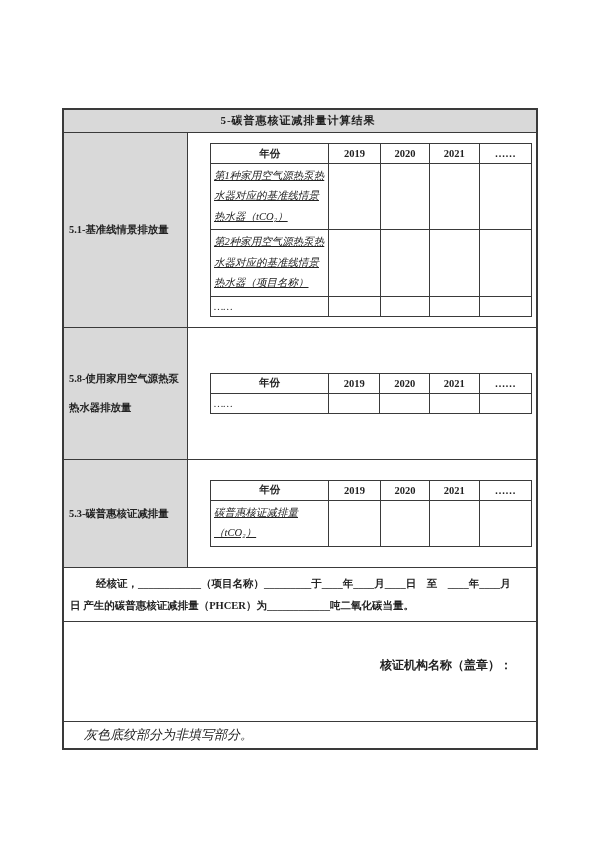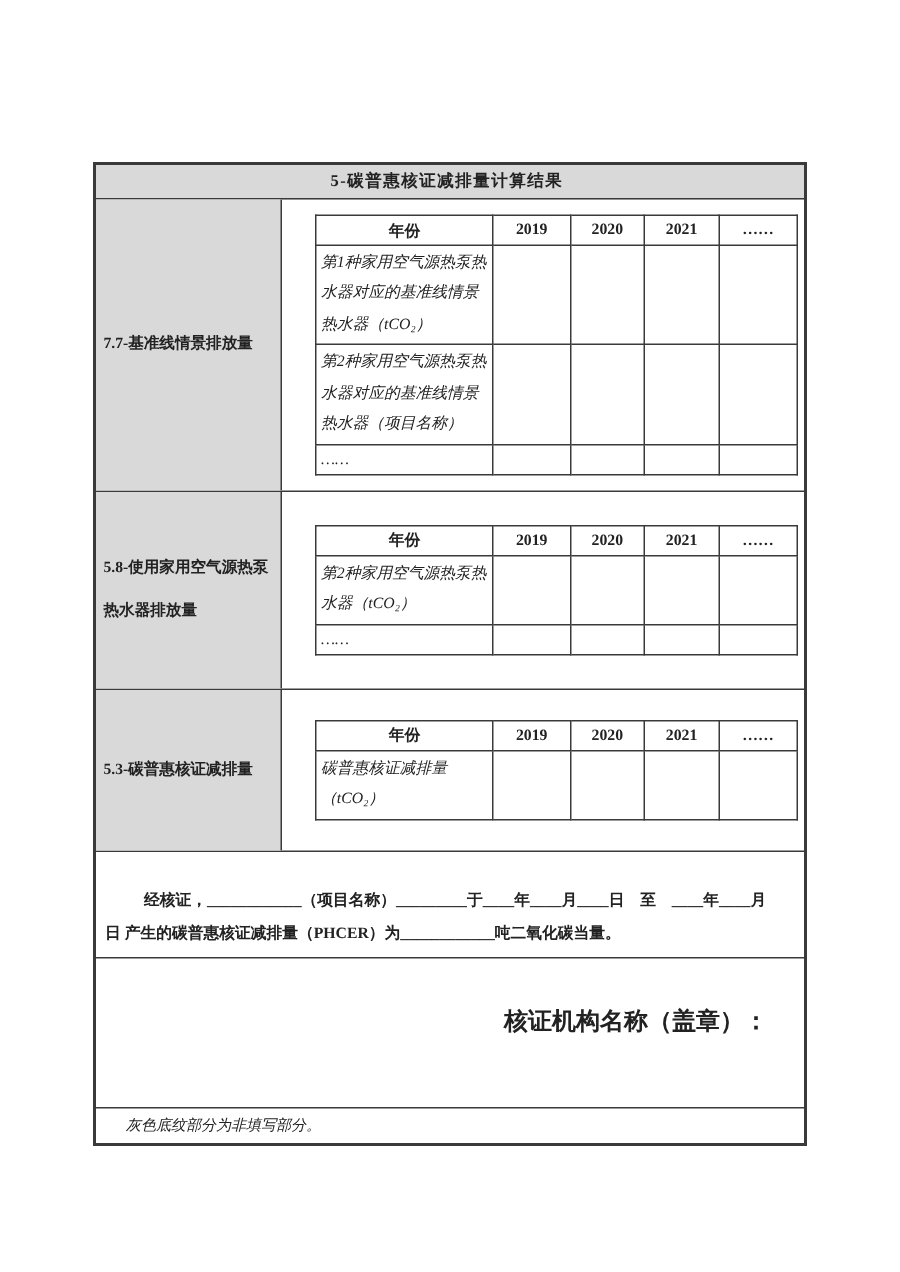--- a/index.html
+++ b/index.html
@@ -53,71 +53,71 @@
   table.inner col.c-y3 { width: 50px; }
   table.inner col.c-dots { width: 53px; }
   table.inner th, table.inner td {
     border: 1px solid #3a3a3a;
     font-size: 10.5px;
     vertical-align: middle;
     padding: 2px 3px;
     margin-left: 19px;
   }
   table.inner th { font-weight: bold; height: 20px; }
-  td.lbl { line-height: 1.95; }
+  td.lbl { line-height: 1.95; text-decoration: underline; }
   .kai { font-style: italic; }
   td.dots-row { height: 20px; }
   td.fill { min-width: 10px; }
   .conclusion {
     border-bottom: 1px solid #3a3a3a;
     min-height: 50px;
     font-weight: bold;
     font-size: 10.5px;
-    padding: 22px 6px 4px 6px;
+    padding: 5px 6px 4px 6px;
     line-height: 22px;
   }
   .conclusion .line1 { text-indent: 26px; white-space: nowrap; }
   .conclusion .line2 { white-space: nowrap; }
   .signature {
     border-bottom: 1px solid #3a3a3a;
     min-height: 100px;
     position: relative;
   }
   .sig-block {
     position: absolute;
     top: 30px; right: 24px;
     font-weight: bold;
-    font-size: 16px;
+    font-size: 12px;
     line-height: 26px;
     text-align: right;
   }
   .note-row {
     min-height: 23px;
-    font-size: 10px;
+    font-size: 13px;
     padding: 4px 6px 4px 20px;
   }
   .pagenum {
     position: absolute;
     top: 752px; left: 0;
     width: 100%;
     text-align: center;
     font-size: 11px;
   }
 </style>
 </head>
 <body>
 
 <div class="page">
   <div class="doc">
 
     <div class="title-bar">5-碳普惠核证减排量计算结果</div>
 
     <div class="section sec-51">
       <div class="left-cell">
-        <span>7.7-基准线情景排放量</span>
+        <span>5.1-基准线情景排放量</span>
       </div>
       <div class="right-cell">
         <table class="inner">
           <colgroup>
               <col class="c-label">
               <col class="c-y1">
               <col class="c-y2">
               <col class="c-y3">
               <col class="c-dots">
             </colgroup>
@@ -170,27 +170,20 @@
             </colgroup>
           <tbody>
               <tr>
             <th>年份</th>
             <th>2019</th>
             <th>2020</th>
             <th>2021</th>
             <th>……</th>
           </tr>
           <tr>
-            <td class="lbl kai">第2种家用空气源热泵热水器（tCO₂）</td>
-            <td class="fill"></td>
-            <td class="fill"></td>
-            <td class="fill"></td>
-            <td class="fill"></td>
-          </tr>
-          <tr>
             <td class="dots-row kai">……</td>
             <td class="fill"></td>
             <td class="fill"></td>
             <td class="fill"></td>
             <td class="fill"></td>
           </tr>
         </tbody>
           </table>
       </div>
     </div>

